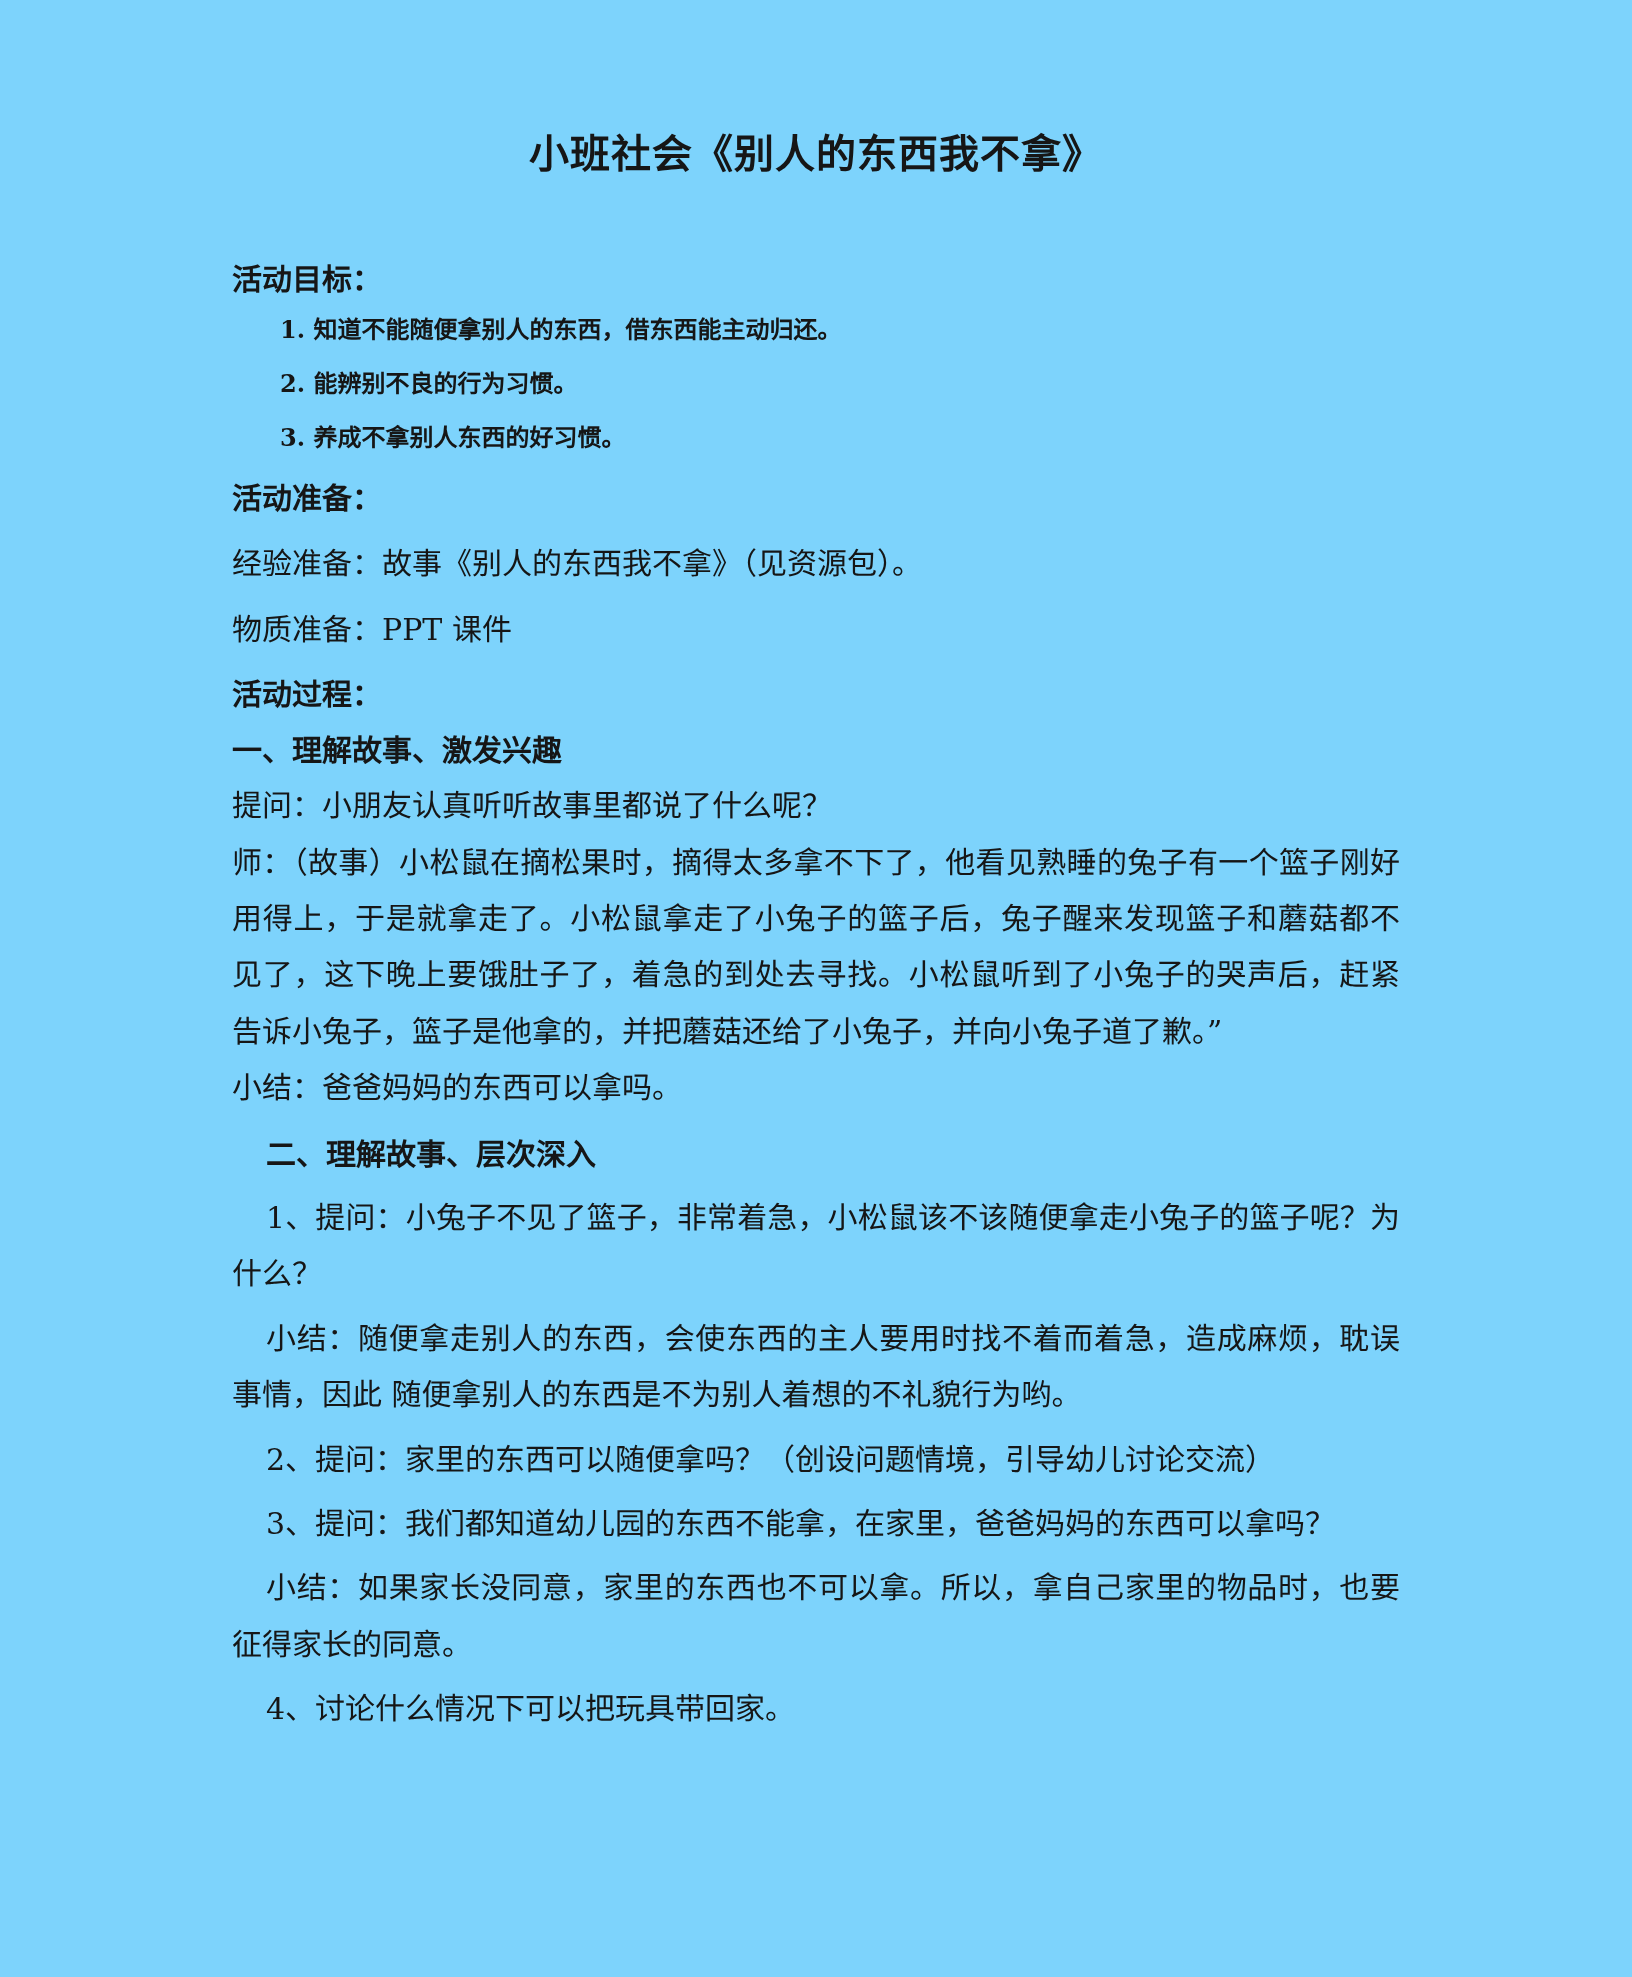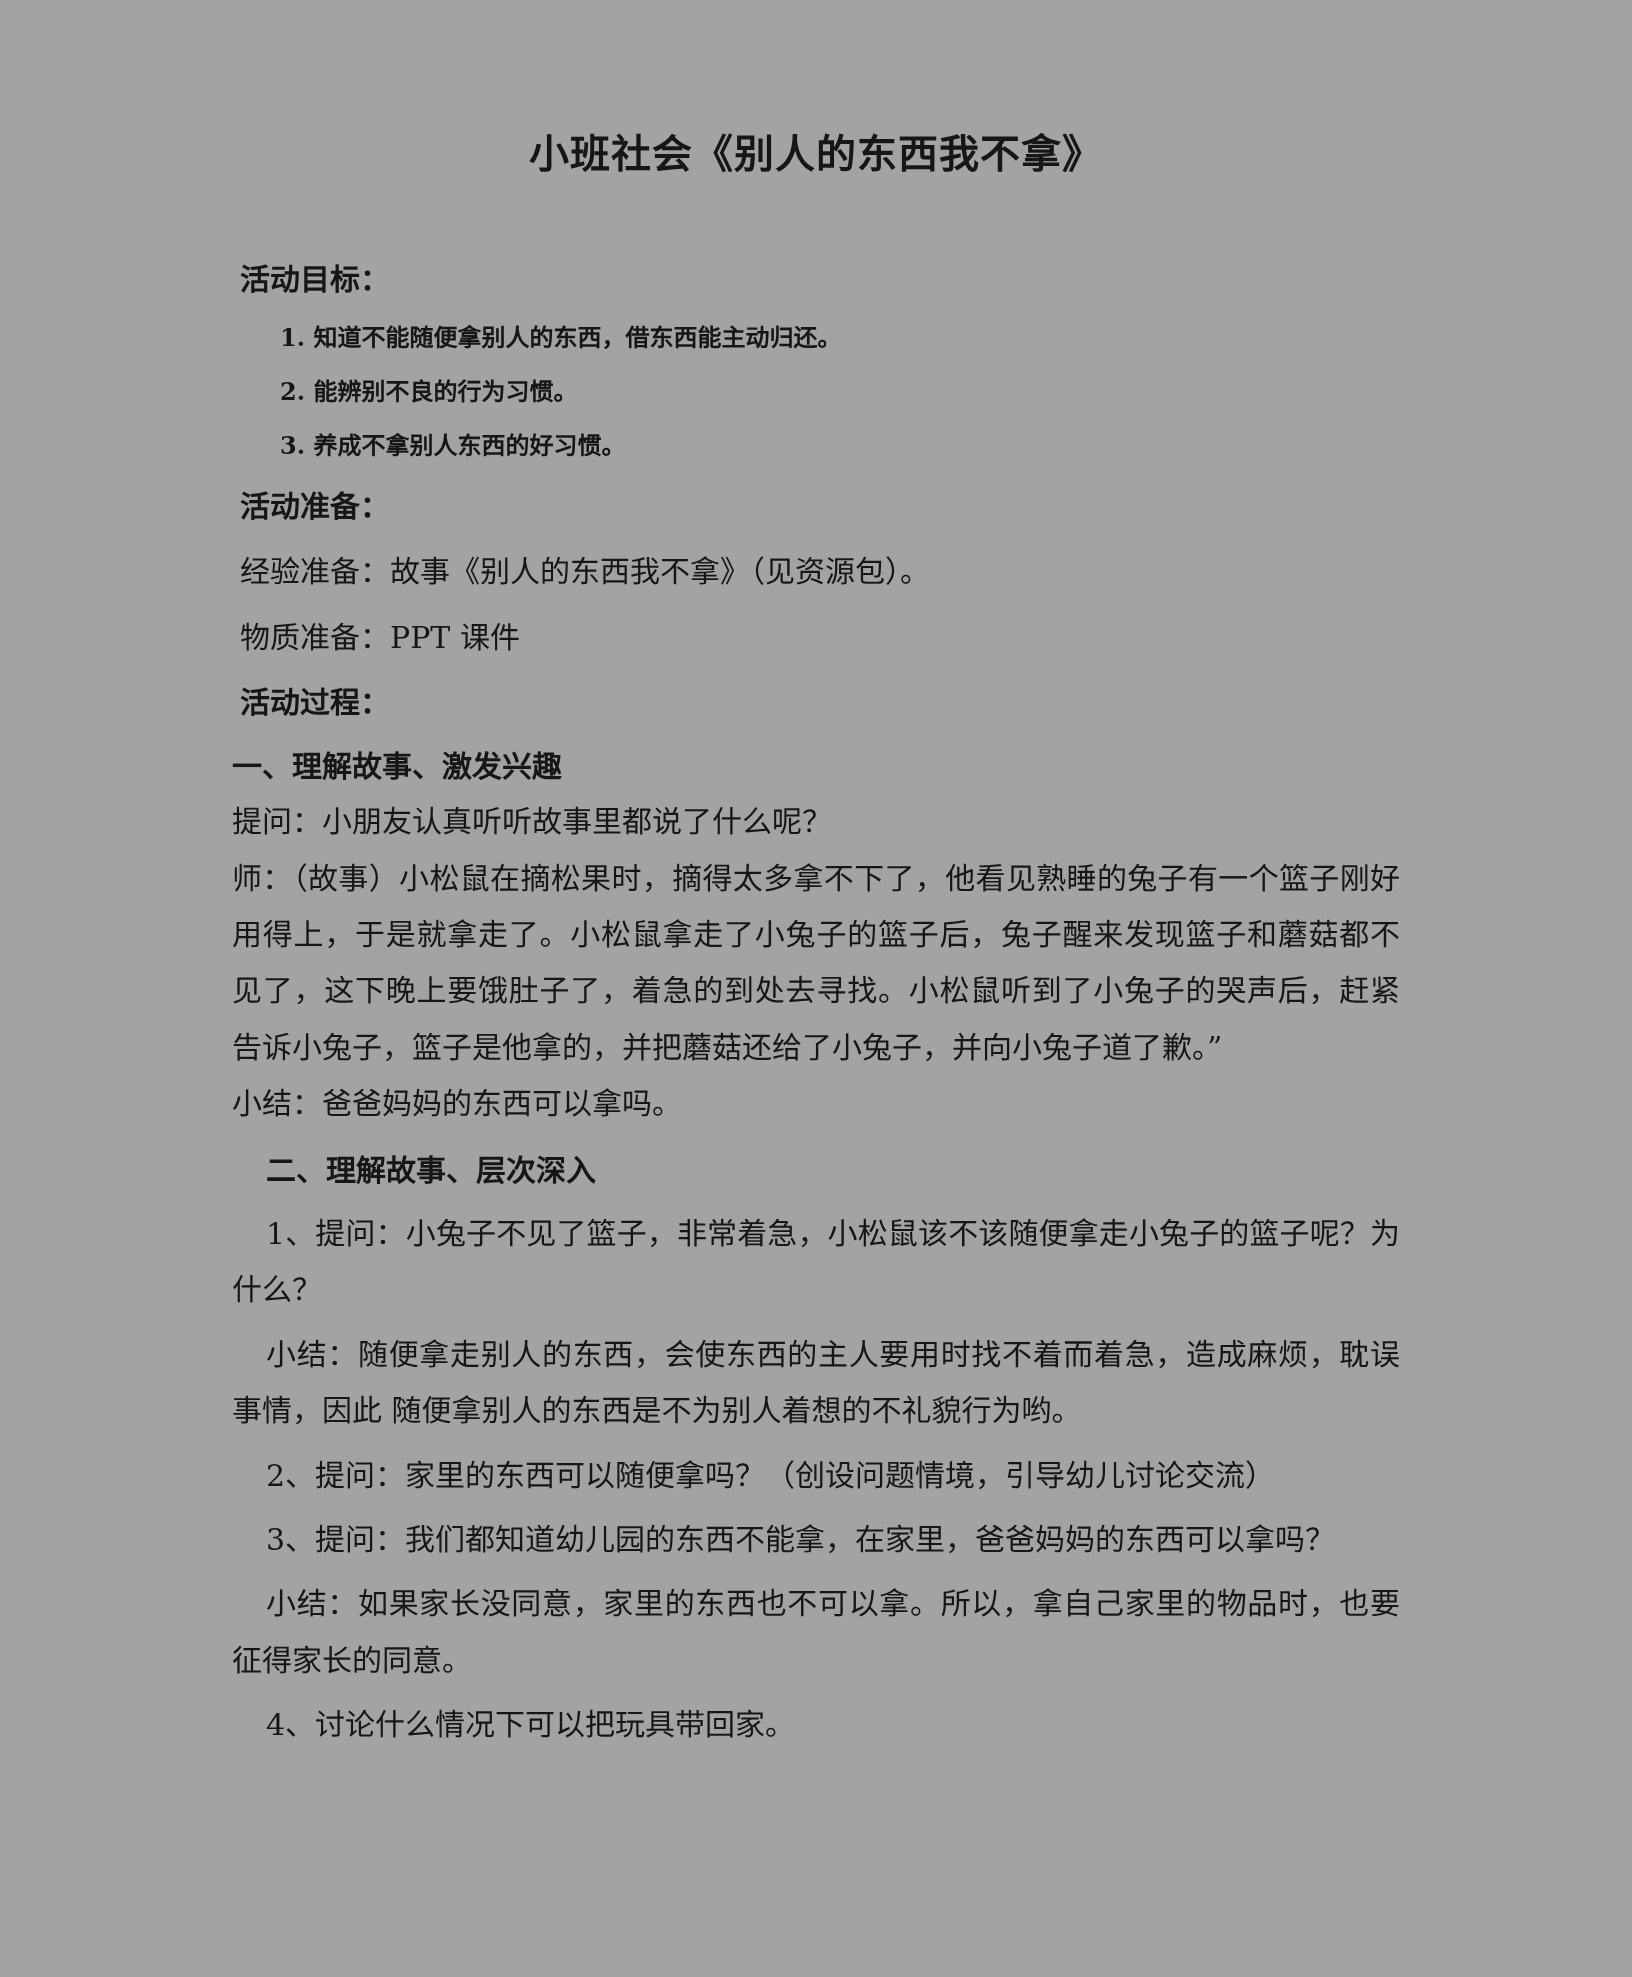--- a/index.html
+++ b/index.html
@@ -14,21 +14,21 @@
     font-family: "DejaVu Serif", "Liberation Serif", serif;
     color: #161616;
     -webkit-font-smoothing: antialiased;
   }
   .page {
     position: relative;
     width: 1632px;
     min-height: 1977px;
     box-sizing: border-box;
     padding: 0 232px 0 232px;
-    background: #a3a3a3;
+    background: #7dd3fc;
   }
 
   
   .doc-title {
     text-align: center;
     font-size: 40px;
     font-weight: bold;
     letter-spacing: 1px;
     line-height: 1.3;
     margin: 0;
@@ -37,21 +37,21 @@
   }
 
   
   .body-block {
     margin-top: 72px;
   }
 
   .line {
     font-size: 30px;
     line-height: 1.85;
-    margin: 8px;
+    margin: 0;
     text-align: justify;
     text-justify: inter-ideograph;
   }
 
   .line.bold {
     font-weight: bold;
   }
 
   .numbered {
     font-size: 24px;

